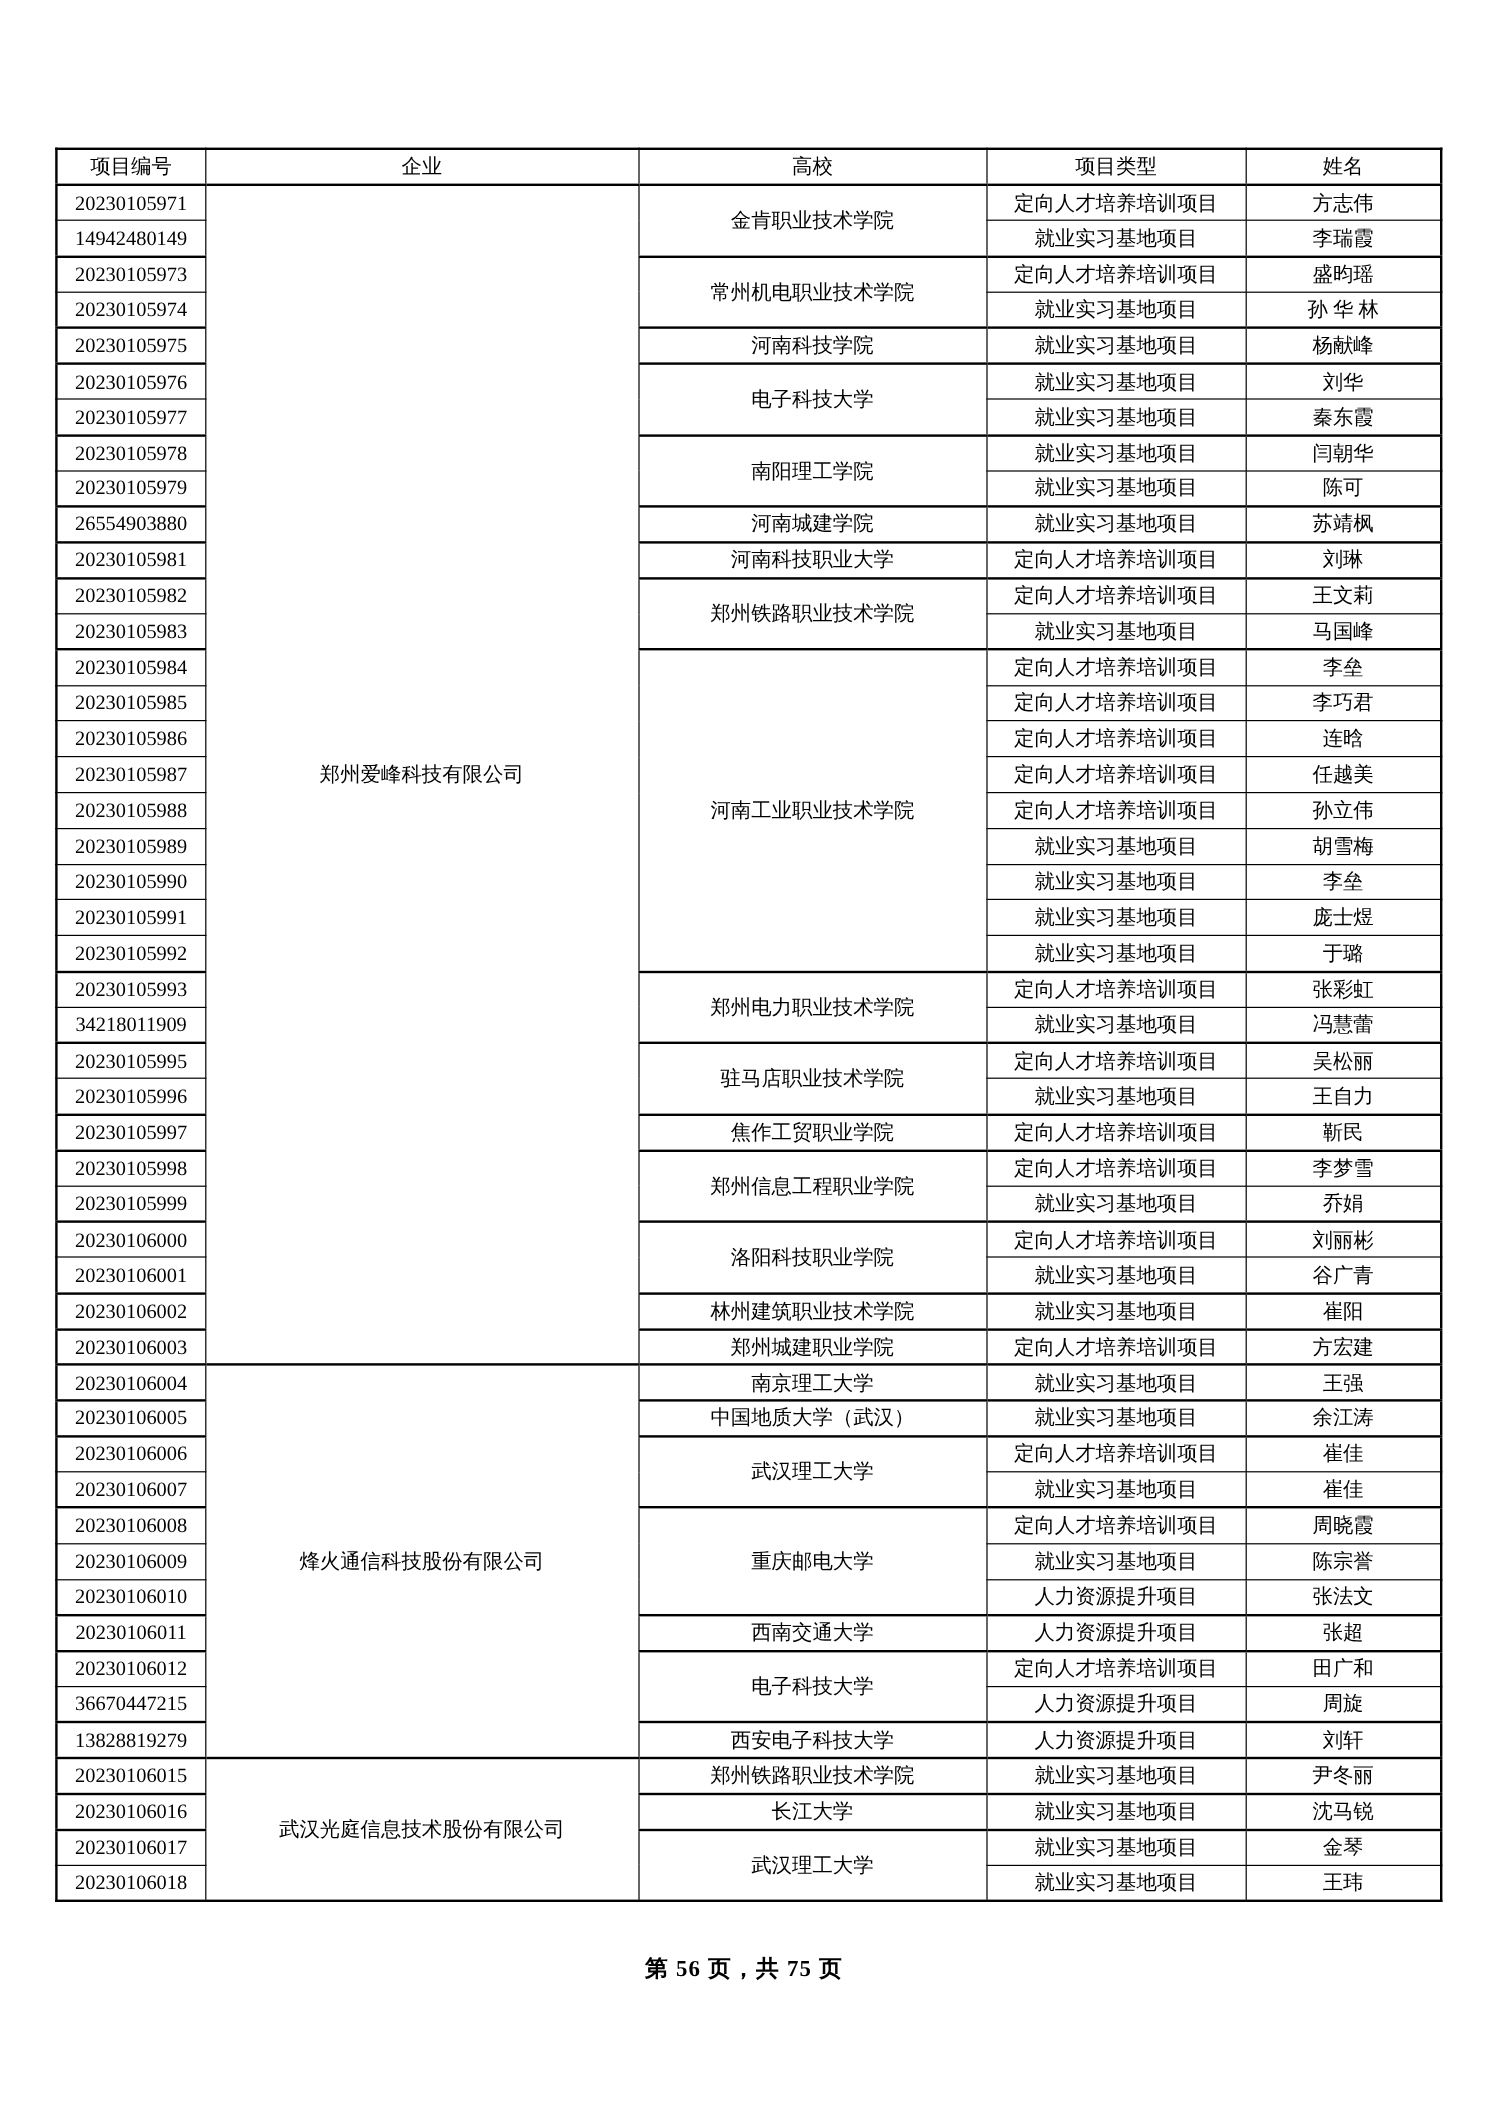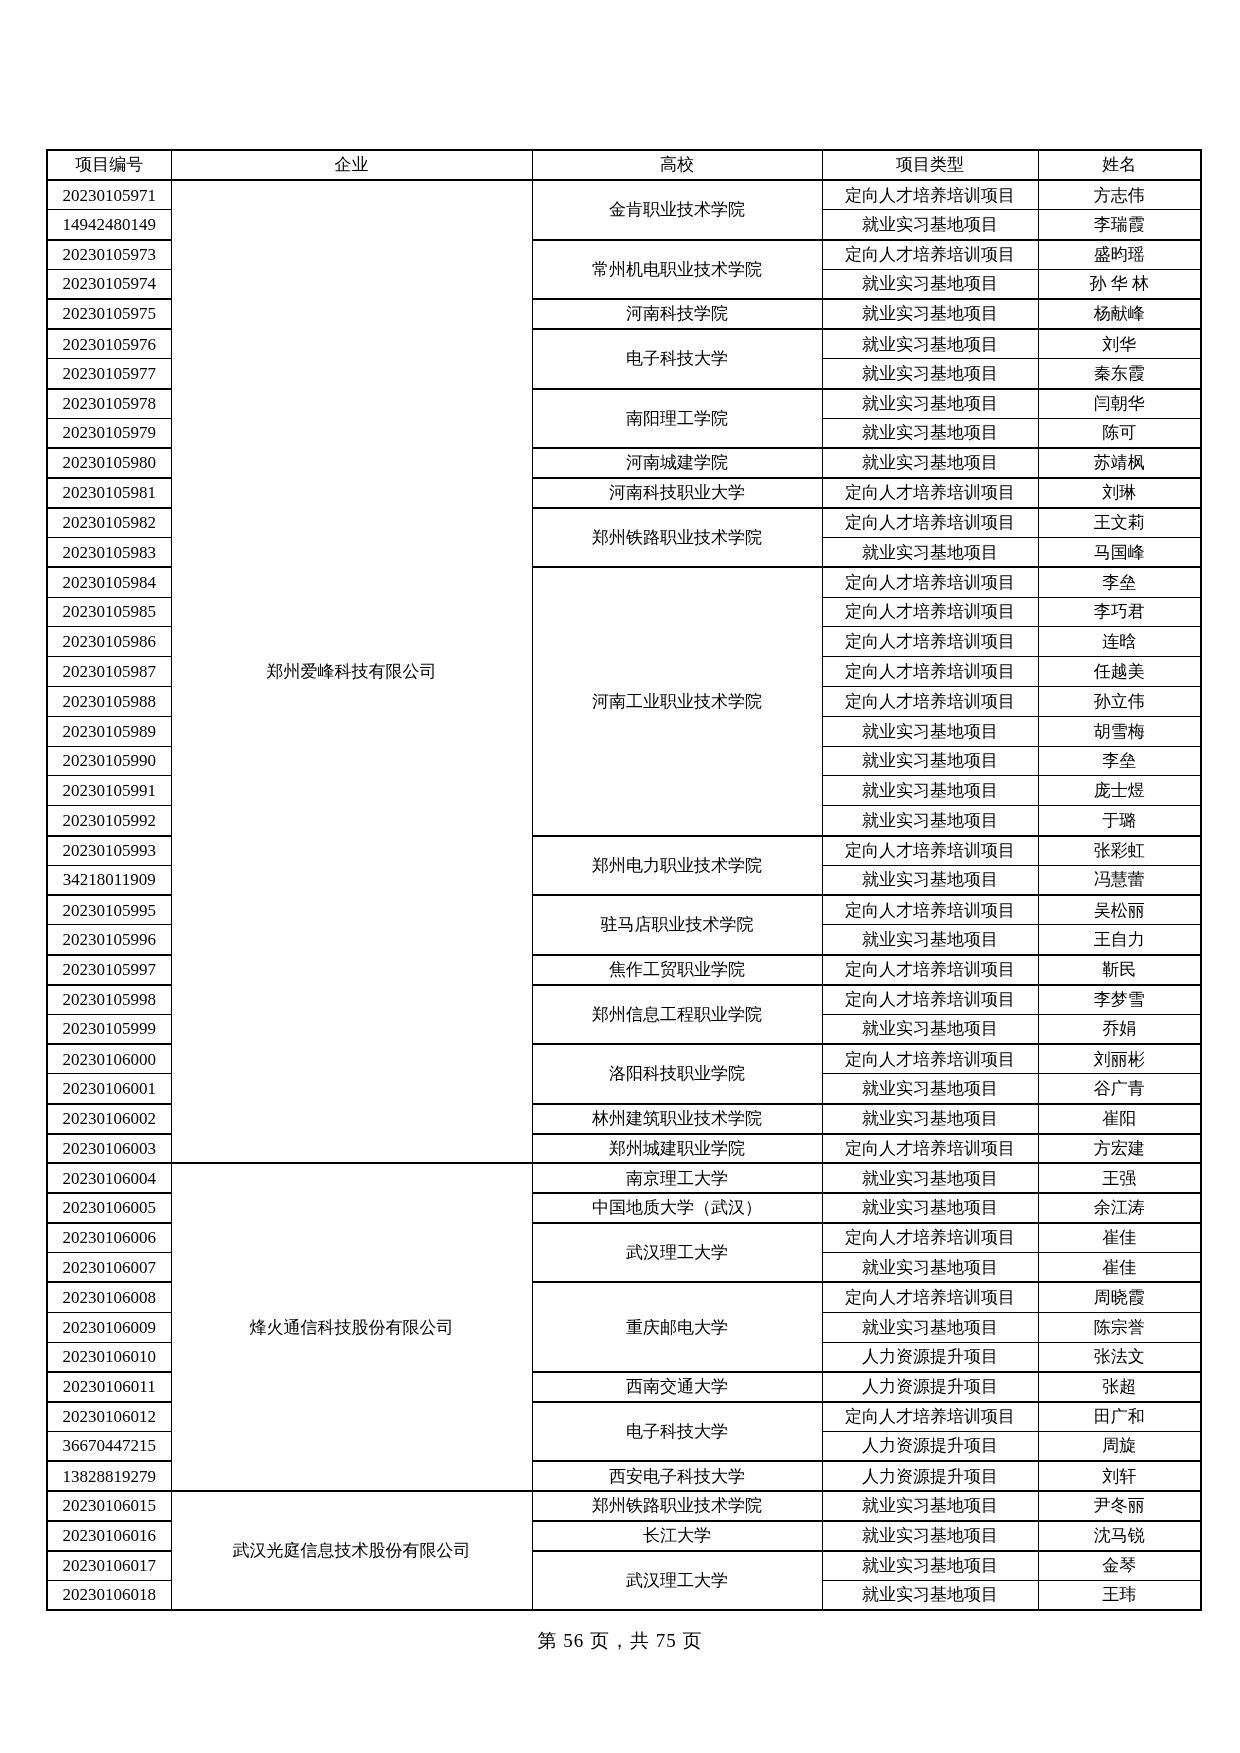--- a/index.html
+++ b/index.html
@@ -4,38 +4,38 @@
 <style>
   * { margin: 0; padding: 0; box-sizing: border-box; }
   html, body { background: #ffffff; }
   body {
     width: 1240px; height: 1753px; position: relative;
     font-family: "Liberation Serif", "DejaVu Serif", serif;
     color: #000000;
   }
   .page { position: absolute; inset: 0; }
   table.tbl {
-    position: absolute; left: 46px; top: 149px; width: 1154px;
+    position: absolute; left: 46px; top: 123px; width: 1154px;
     border-collapse: collapse; table-layout: fixed;
     border: 2px solid #000;
   }
   .tbl th, .tbl td {
     border: 1px solid #000;
     text-align: center; vertical-align: middle;
     font-size: 17px; font-weight: normal;
     padding: 0 2px; overflow: hidden;
     line-height: 1.25;
   }
   .tbl thead th { height: 30px; border-bottom: 2px solid #000; }
   .tbl tbody td { height: 29.8px; white-space: nowrap; }
   .tbl tbody td.c-ent, .tbl tbody td.c-uni { white-space: normal; }
   .tbl tbody tr.gs td { border-top-width: 2px; }
   .footer {
     position: absolute; top: 1628px; left: 0; width: 100%;
-    text-align: center; font-size: 19px; letter-spacing: 1px;
+    text-align: center; font-size: 19px; letter-spacing: 1px; font-weight: bold;
   }
 </style>
 </head>
 <body>
 
 <div class="page">
   <table class="tbl">
     <colgroup>
       <col style="width:124px">
         <col style="width:361px">
@@ -98,21 +98,21 @@
           <td class="c-uni" rowspan="2">南阳理工学院</td>
           <td class="c-type">就业实习基地项目</td>
           <td class="c-name">闫朝华</td>
         </tr>
         <tr>
           <td class="c-id">20230105979</td>
           <td class="c-type">就业实习基地项目</td>
           <td class="c-name">陈可</td>
         </tr>
         <tr class="gs">
-          <td class="c-id">20230105980</td>
+          <td class="c-id">26554903880</td>
           <td class="c-uni">河南城建学院</td>
           <td class="c-type">就业实习基地项目</td>
           <td class="c-name">苏靖枫</td>
         </tr>
         <tr class="gs">
           <td class="c-id">20230105981</td>
           <td class="c-uni">河南科技职业大学</td>
           <td class="c-type">定向人才培养培训项目</td>
           <td class="c-name">刘琳</td>
         </tr>

